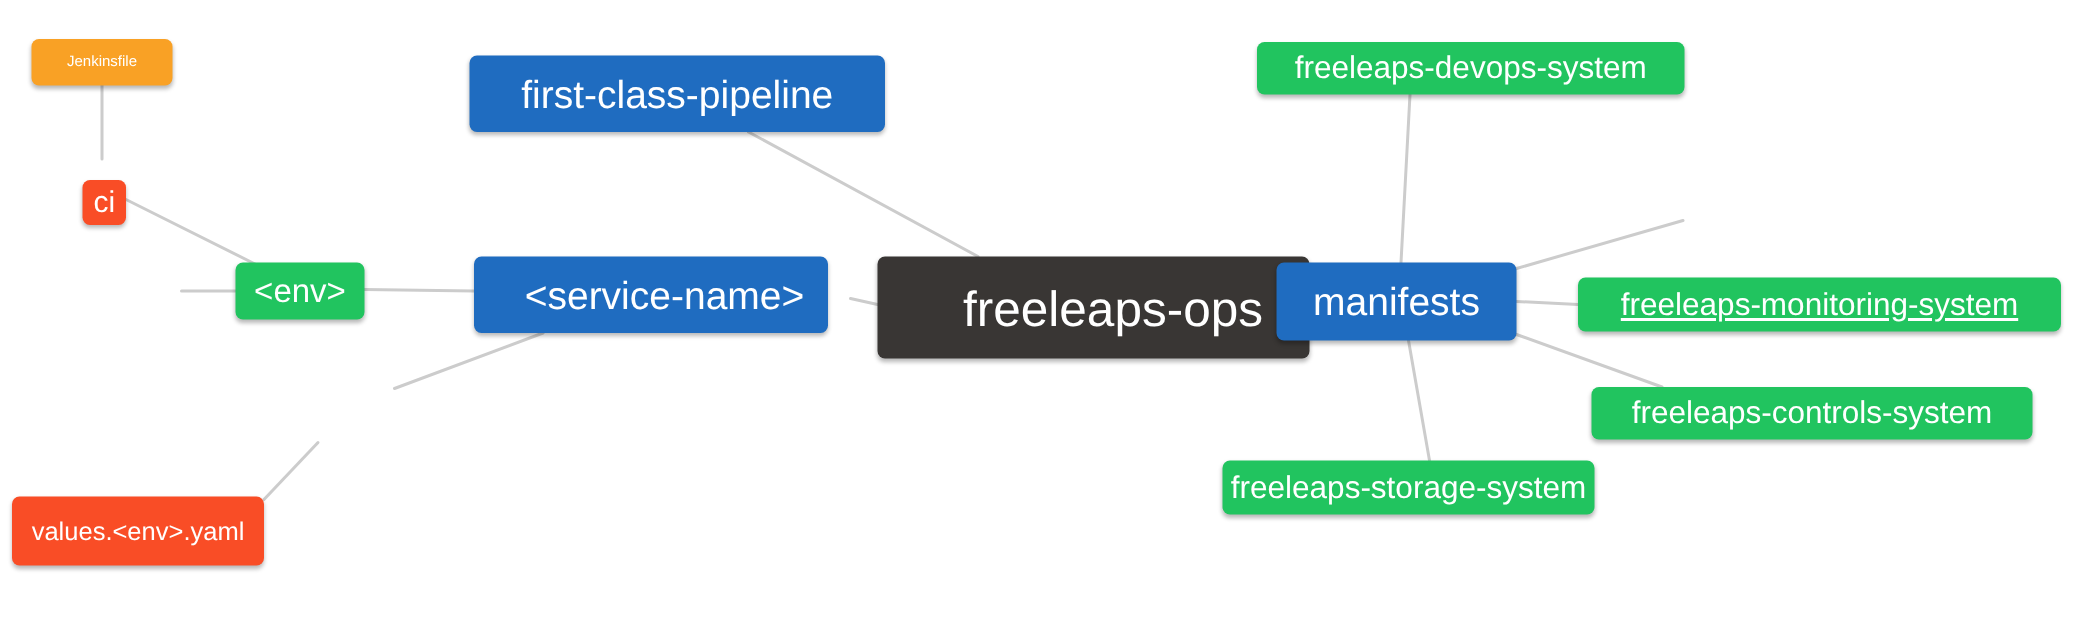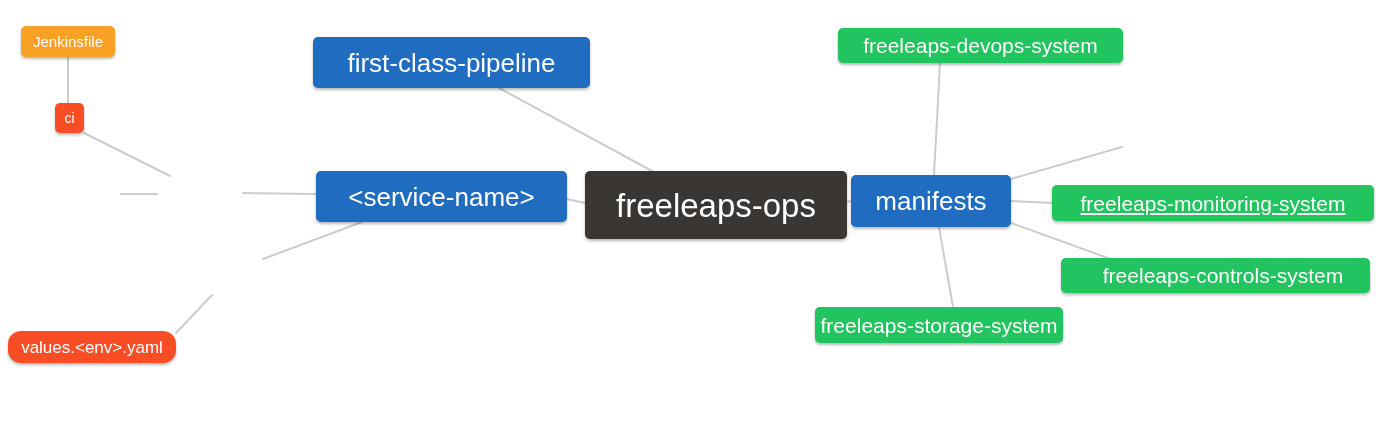--- a/index.html
+++ b/index.html
@@ -23,34 +23,34 @@
     color:#ffffff;border-radius:5px;white-space:nowrap;
     box-shadow:0 2px 3px rgba(0,0,0,0.28);
     cursor:pointer;line-height:1;letter-spacing:0;
   }
   .blue{background:var(--c-blue);}
   .green{background:var(--c-green);}
   .orange{background:var(--c-orange);}
   .red{background:var(--c-red);}
   .dark{background:var(--c-dark);}
 
-  .n-jenkinsfile{left:21px;top:26px;width:94px;height:31px;font-size:15px;}
-  .n-ci{left:55px;top:103px;width:29px;height:30px;font-size:14px;}
+  .n-jenkinsfile{left:21px;top:26px;width:94px;height:31px;font-size:10px;}
+  .n-ci{left:55px;top:120px;width:29px;height:30px;font-size:20px;}
   .n-argo-app{left:32px;top:177px;width:89px;height:34px;font-size:17px;}
   .n-env{left:157px;top:175px;width:86px;height:38px;font-size:22px;}
   .n-helm-pkg{left:147px;top:258px;width:116px;height:37px;font-size:22px;}
-  .n-values{left:8px;top:331px;width:168px;height:32px;font-size:17px;border-radius:13px;}
+  .n-values{left:8px;top:331px;width:168px;height:46px;font-size:17px;}
   .n-pipeline{left:313px;top:37px;width:277px;height:51px;font-size:26px;}
-  .n-service{left:316px;top:171px;width:251px;height:51px;font-size:26px;}
-  .n-ops{left:585px;top:171px;width:262px;height:68px;font-size:33px;}
+  .n-service{left:316px;top:171px;width:218px;height:51px;font-size:26px;padding-left:18px;}
+  .n-ops{left:585px;top:171px;width:262px;height:68px;font-size:33px;padding-left:26px;}
   .n-manifests{left:851px;top:175px;width:160px;height:52px;font-size:26px;}
   .n-devops{left:797px;top:28px;width:285px;height:35px;font-size:21px;margin-left:41px;}
   .n-network{left:1054px;top:111px;width:294px;height:36px;font-size:21px;}
   .n-monitoring{left:1052px;top:185px;width:322px;height:36px;font-size:21px;text-decoration:underline;}
-  .n-controls{left:1061px;top:258px;width:294px;height:35px;font-size:21px;padding-left:15px;}
+  .n-controls{left:1061px;top:258px;width:294px;height:35px;font-size:21px;}
   .n-storage{left:815px;top:307px;width:248px;height:36px;font-size:21px;}
 </style>
 </head>
 <body>
 
 <div class="canvas">
 
   <svg class="connectors" viewBox="0 0 1390 421" xmlns="http://www.w3.org/2000/svg">
       <line x1="68" y1="57" x2="68" y2="106"></line>
       <line x1="84" y1="133" x2="170" y2="176"></line>
@@ -66,20 +66,21 @@
       <line x1="1011" y1="201" x2="1052" y2="203"></line>
       <line x1="1011" y1="223" x2="1108" y2="258"></line>
       <line x1="939" y1="227" x2="953" y2="307"></line>
     </svg>
 
   <div class="node orange n-jenkinsfile">Jenkinsfile</div>
 
   <div class="node red n-ci">ci</div>
 
 
+  <div class="node green n-env">&lt;env&gt;</div>
 
 
   <div class="node red n-values">values.&lt;env&gt;.yaml</div>
 
   <div class="node blue n-pipeline">first-class-pipeline</div>
 
   <div class="node blue n-service">&lt;service-name&gt;</div>
 
   <div class="node dark n-ops">freeleaps-ops</div>
 

